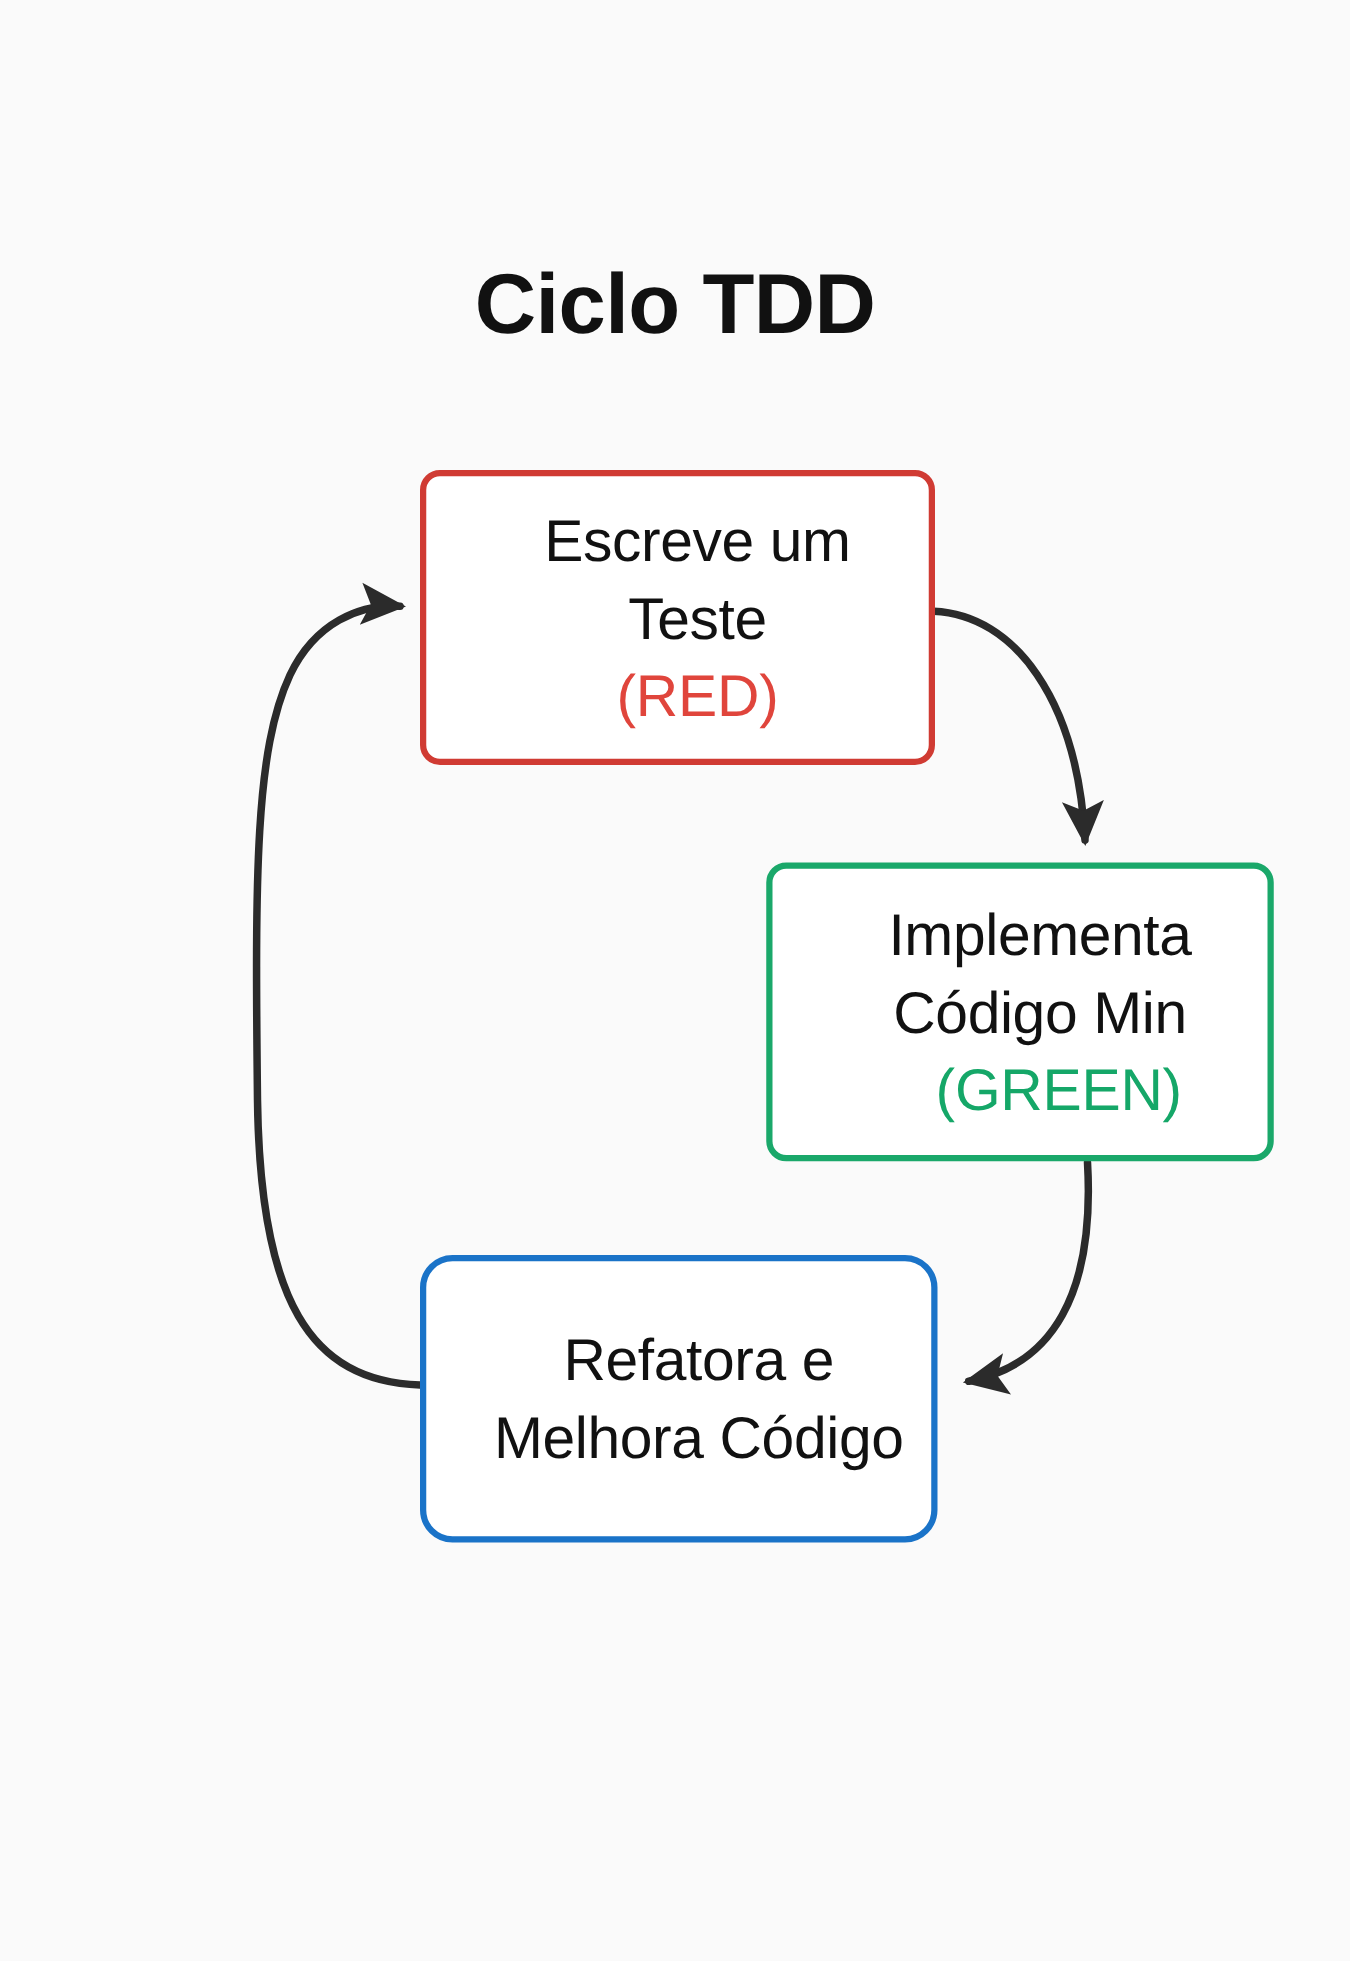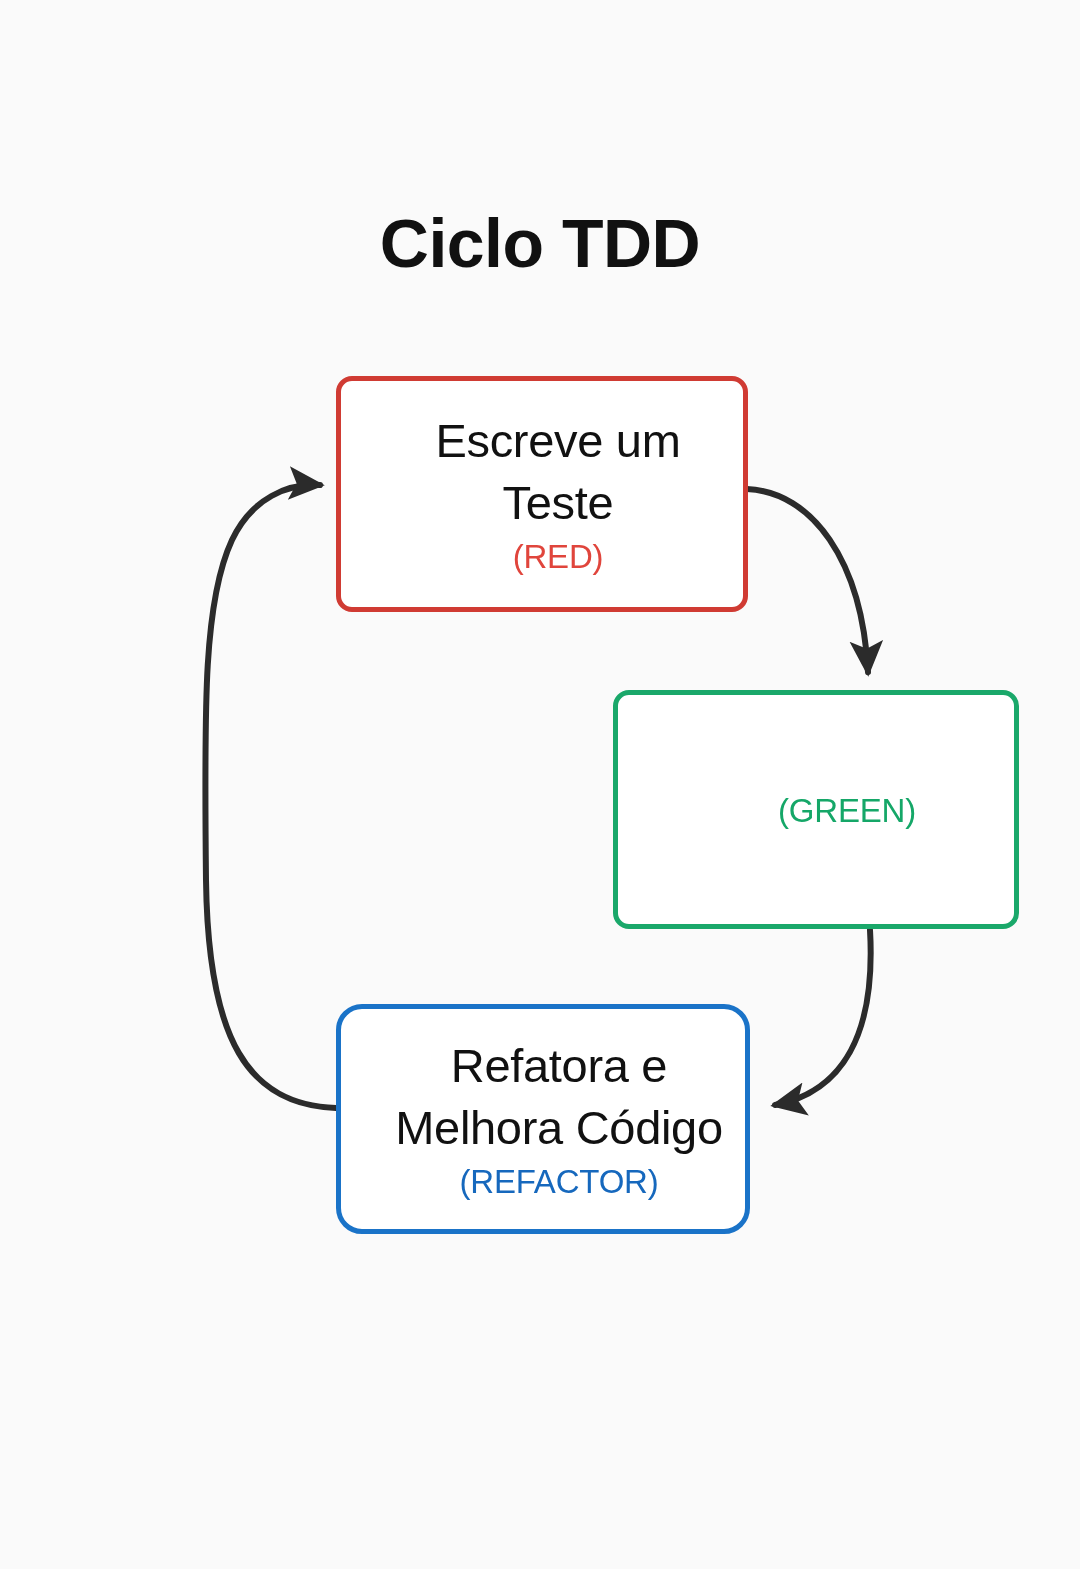--- a/index.html
+++ b/index.html
@@ -61,21 +61,21 @@
     padding-left: 32px;
   }
   .node-label {
     font-size: 47px;
     line-height: 1.32;
     color: #111111;
     letter-spacing: -0.3px;
     white-space: pre-line;
   }
   .node-tag {
-    font-size: 33px;
+    font-size: 47px;
     line-height: 1.25;
     letter-spacing: -0.2px;
     margin-top: 2px;
   }
   
   #node-red {
     left: 336px;
     top: 376px;
     width: 412px;
     height: 236px;
@@ -133,22 +133,23 @@
     </g>
   </svg>
 
   <div class="node" id="node-red">
     <div class="node-label">Escreve um
 Teste</div>
     <div class="node-tag">(RED)</div>
   </div>
 
   <div class="node" id="node-green">
+    <div class="node-label">Implementa
+Código Min</div>
     <div class="node-tag">(GREEN)</div>
   </div>
 
   <div class="node" id="node-blue">
     <div class="node-label">Refatora e
 Melhora Código</div>
-    <div class="node-tag">(REFACTOR)</div>
   </div>
 
 </div>
 
 </body></html>

